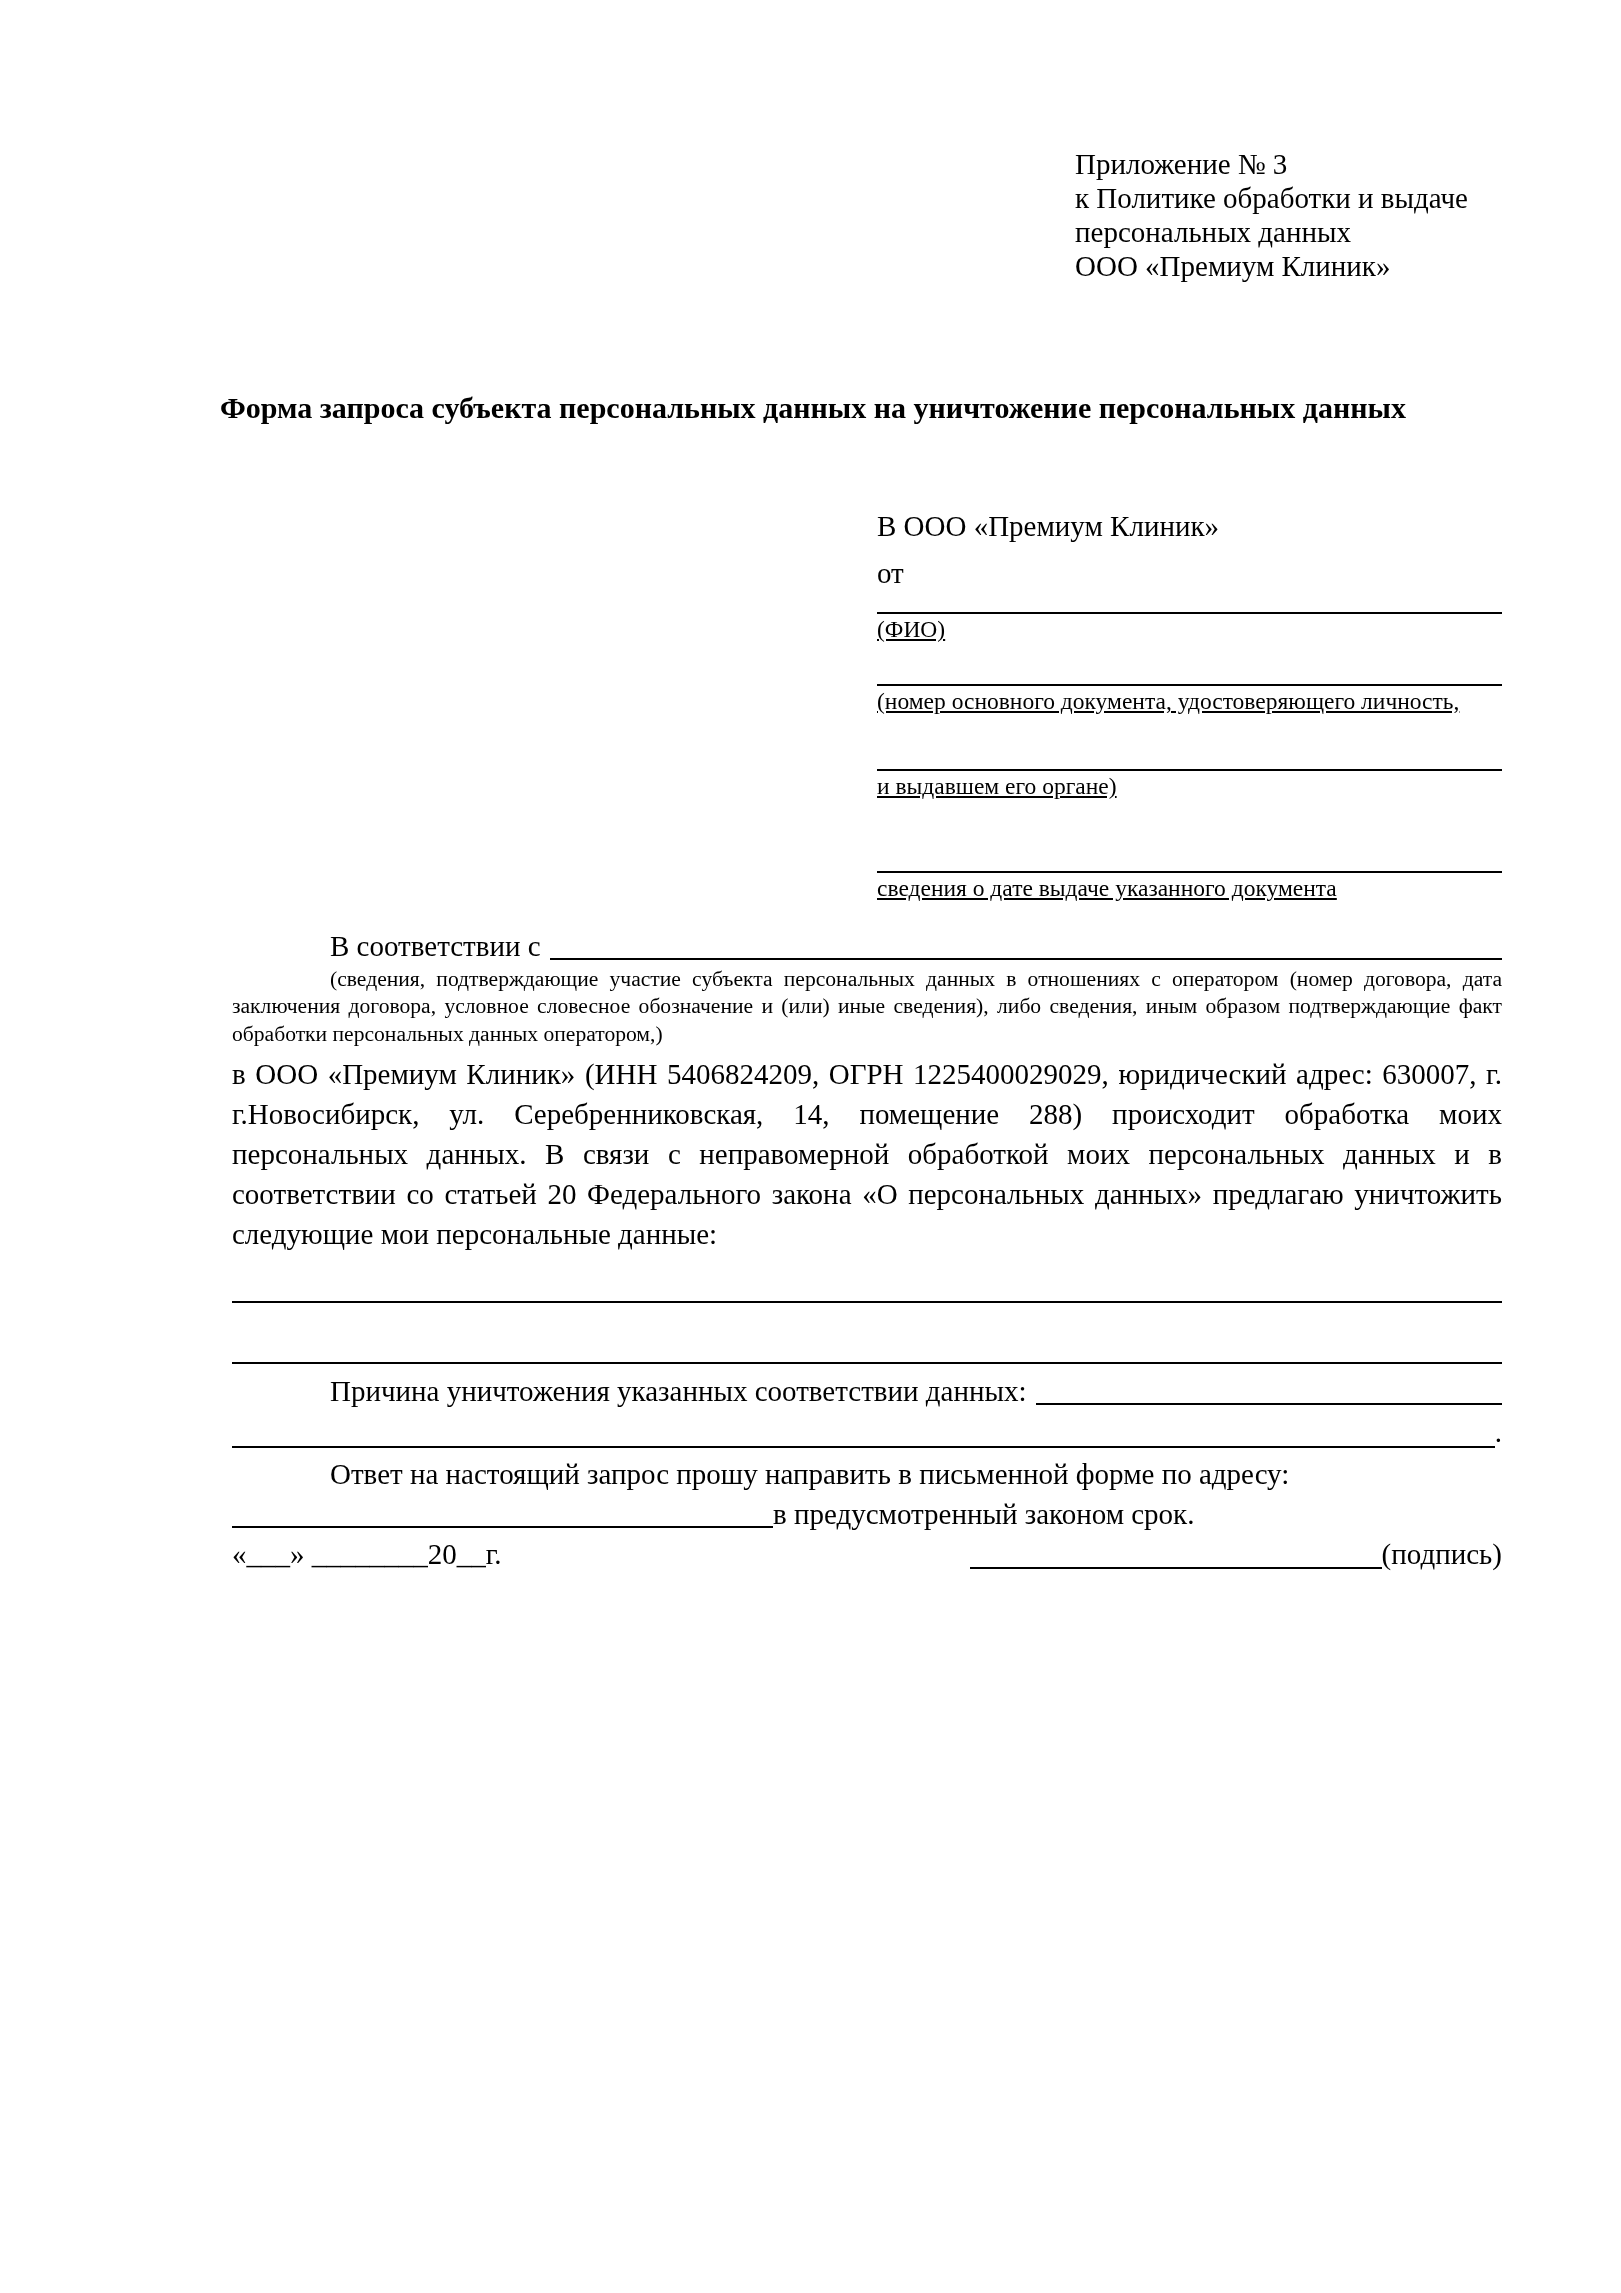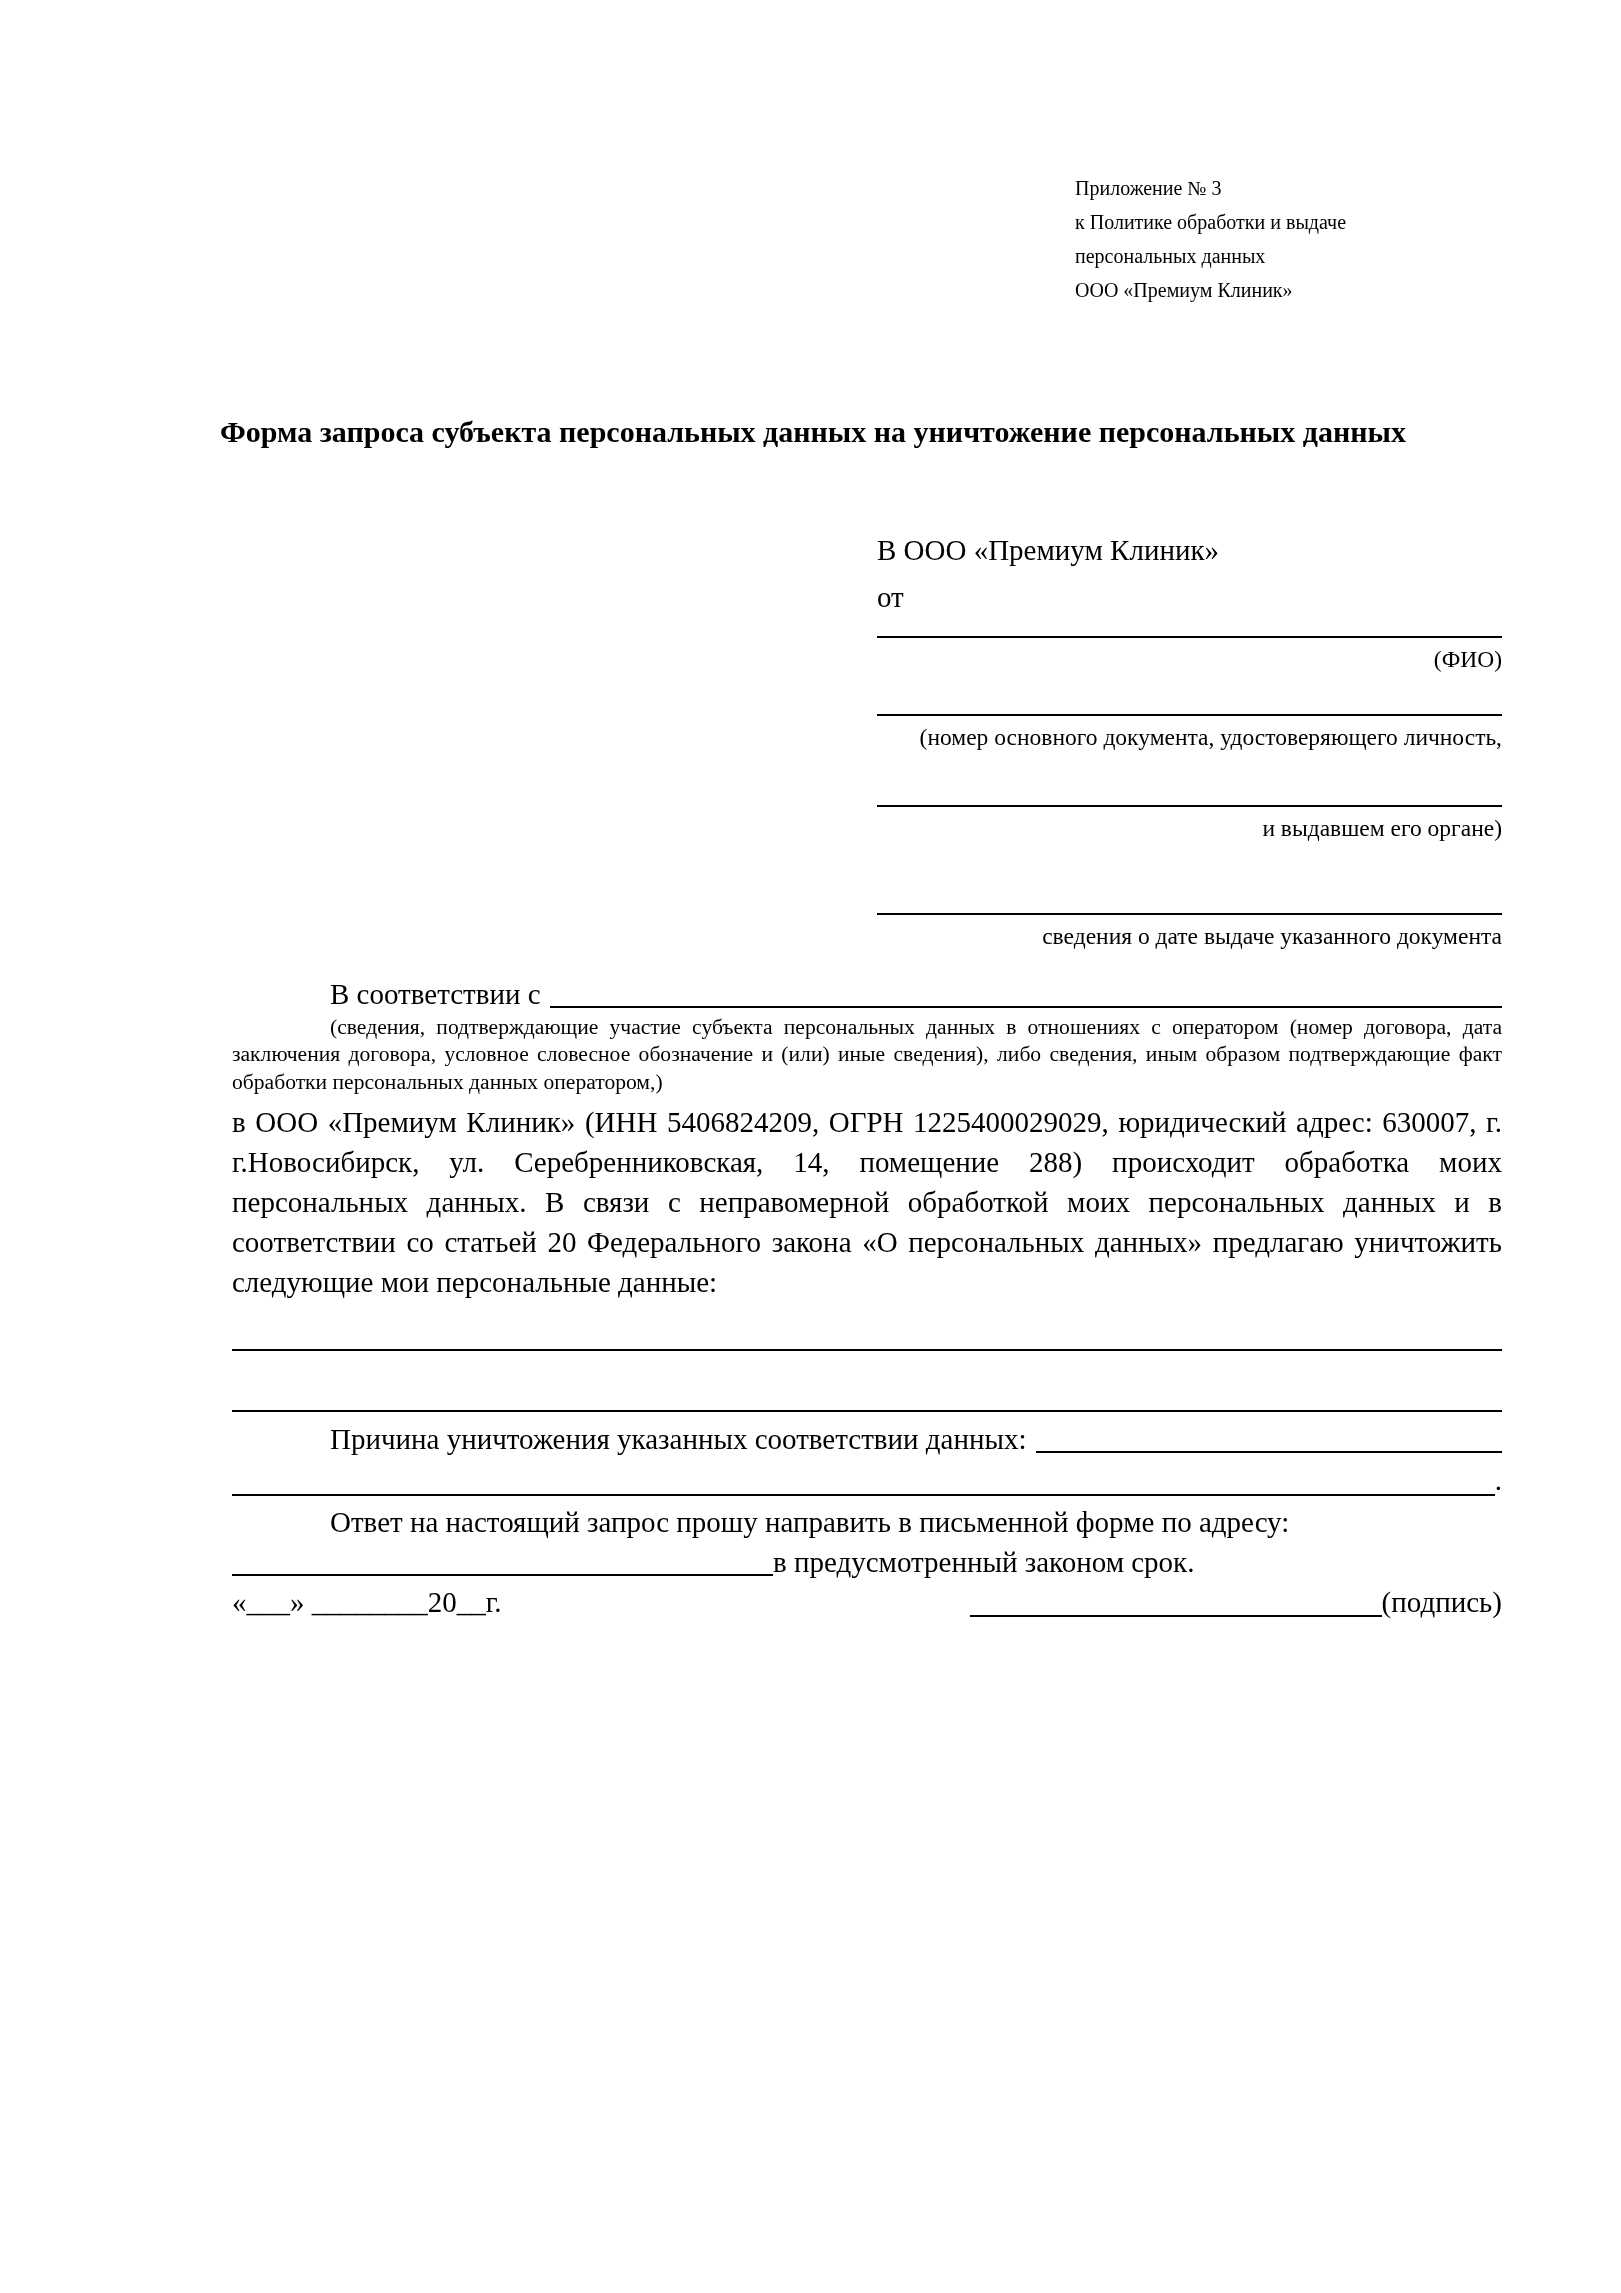--- a/index.html
+++ b/index.html
@@ -14,23 +14,22 @@
     font-size: 29px;
     overflow: hidden;
   }
   .content {
     padding: 147px 119px 0 232px; 
   }
 
   
   .annex {
     margin-left: 843px;
-    font-size: 20px;
+    font-size: 29px;
     line-height: 34px;
-    margin-top: 24px;
   }
 
   
   .form-title {
     margin-top: 102px;
     margin-left: -108px;
     padding: 0 39px;
     text-align: center;
     font-weight: bold;
     font-size: 30px;
@@ -42,24 +41,25 @@
     margin-top: 76px;
     margin-left: 645px;
     width: 625px;
     font-size: 29px;
   }
   .addressee .to-line { line-height: 39px; }
   .addressee .from-label { margin-top: 7.8px; line-height: 39px; }
   .field { width: 100%; }
   .field .rule { border-top: 2.9px solid #000; height: 0; }
   .field .caption {
-    text-align: right;
+    text-align: left;
     font-size: 23.5px;
     line-height: 26.5px;
-    padding-top: 8px;
+    padding-top: 2px;
+    text-decoration: underline;
   }
   .f1 { margin-top: 19.6px; }
   .f2 { margin-top: 41px; }
   .f3 { margin-top: 71px; }
   .f4 { margin-top: 55px; }
 
   
   .accordance {
     margin-top: 25.5px;
     display: flex;

